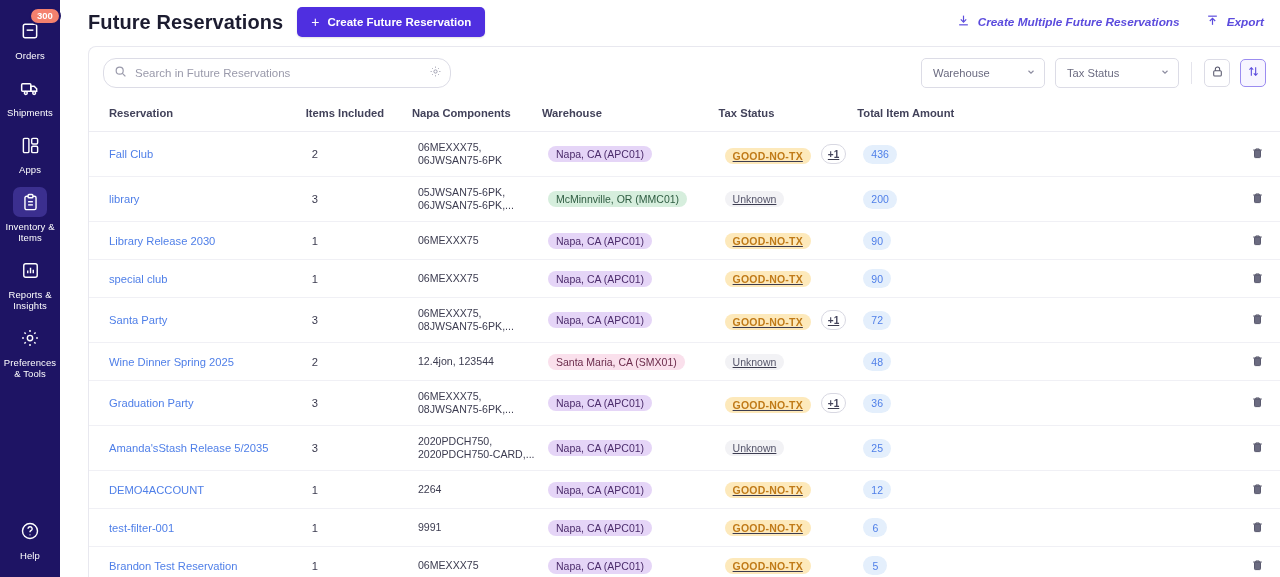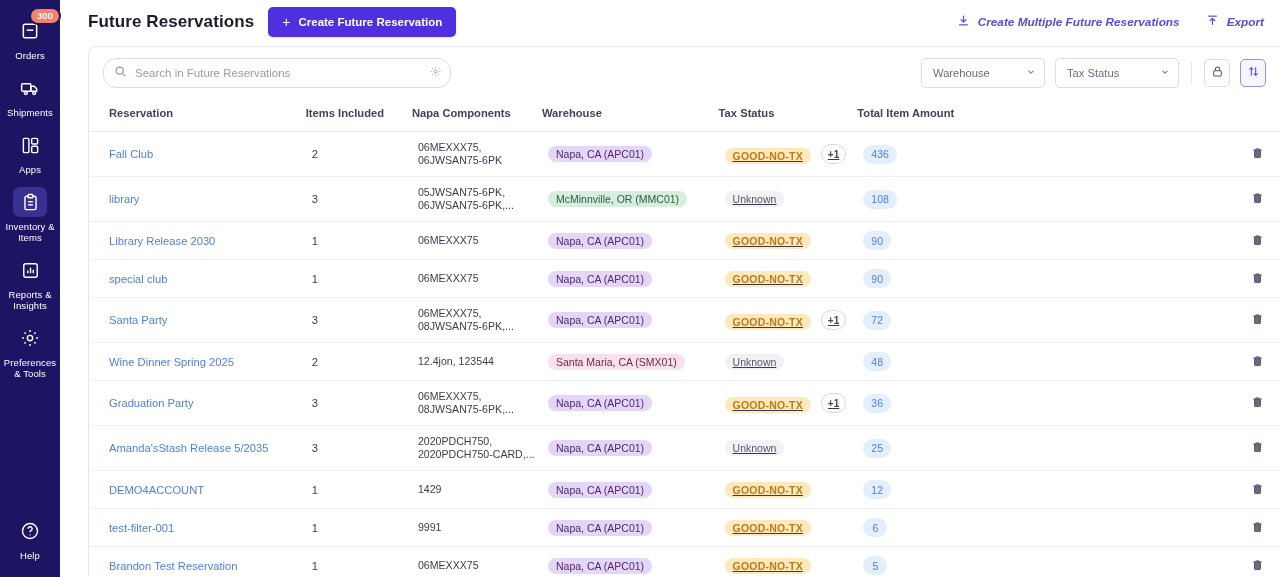--- a/index.html
+++ b/index.html
@@ -51,21 +51,21 @@
     background: #ffffff;
     display: flex; flex-direction: column;
     overflow: hidden;
   }
   .topbar {
     height: 44px; flex: 0 0 44px;
     display: flex; align-items: center;
     padding: 0 14px 0 28px; gap: 14px;
   }
   .page-title {
-    font-size: 17px; font-weight: 700; color: #1c1c30;
+    font-size: 20px; font-weight: 700; color: #1c1c30;
     letter-spacing: .1px; white-space: nowrap;
   }
   .btn-primary {
     background: #4f2fe0; color: #fff;
     border: none; border-radius: 5px;
     font-size: 11.5px; font-weight: 700;
     padding: 8px 14px; cursor: pointer;
     display: inline-flex; align-items: center; gap: 8px;
     font-family: inherit; white-space: nowrap;
     box-shadow: 0 1px 2px rgba(0,0,0,.12);
@@ -420,21 +420,21 @@
                 <td>
                   <div class="comp-cell">05JWSAN75-6PK,
 06JWSAN75-6PK,...</div>
                 </td>
                 <td><span class="pill pill-green">McMinnville, OR (MMC01)</span></td>
                 <td>
                   <div class="tax-cell">
                     <span class="pill pill-gray">Unknown</span>
                   </div>
                 </td>
-                <td><span class="amt-pill">108</span></td>
+                <td><span class="amt-pill">200</span></td>
                 <td class="del-cell"><span class="trash"><svg width="13" height="14" viewBox="0 0 24 24" fill="none" stroke="#55556a" stroke-width="1.8">
                       <path d="M4 6.5h16"></path>
                       <path d="M9 6.5V4.5h6v2"></path>
                       <rect x="6.5" y="6.5" width="11" height="14" rx="1.6" fill="#6b6b80" stroke="#55556a"></rect>
                     </svg></span></td>
               </tr>
               <tr>
                 <td>
                   <a class="res-link">Library Release 2030</a>
                 </td>
@@ -564,21 +564,21 @@
                       <path d="M9 6.5V4.5h6v2"></path>
                       <rect x="6.5" y="6.5" width="11" height="14" rx="1.6" fill="#6b6b80" stroke="#55556a"></rect>
                     </svg></span></td>
               </tr>
               <tr>
                 <td>
                   <a class="res-link">DEMO4ACCOUNT</a>
                 </td>
                 <td>1</td>
                 <td>
-                  <div class="comp-cell">1429</div>
+                  <div class="comp-cell">2264</div>
                 </td>
                 <td><span class="pill pill-purple">Napa, CA (APC01)</span></td>
                 <td>
                   <div class="tax-cell">
                     <span class="pill pill-amber">GOOD-NO-TX</span>
                   </div>
                 </td>
                 <td><span class="amt-pill">12</span></td>
                 <td class="del-cell"><span class="trash"><svg width="13" height="14" viewBox="0 0 24 24" fill="none" stroke="#55556a" stroke-width="1.8">
                       <path d="M4 6.5h16"></path>

